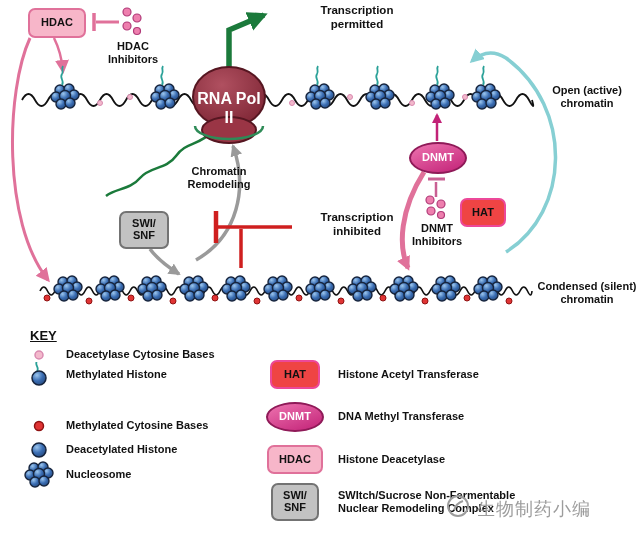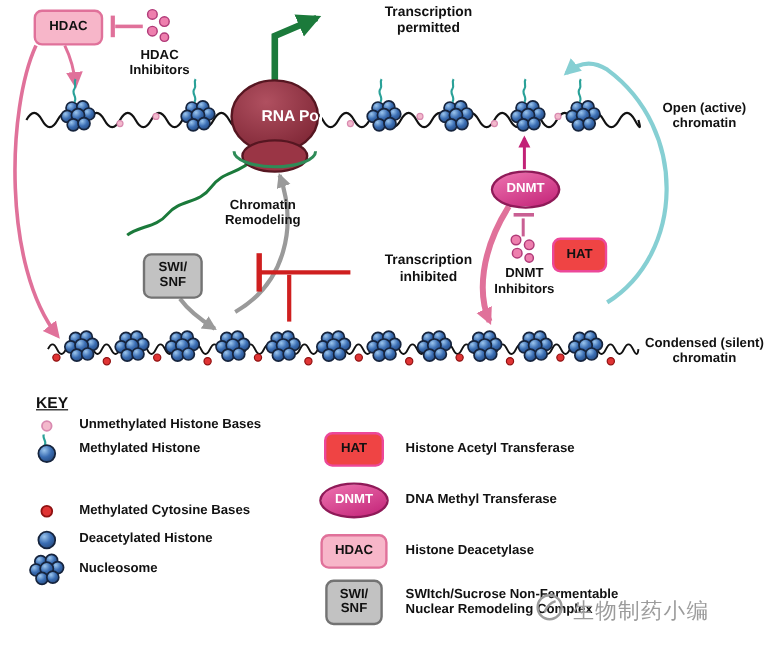--- a/index.html
+++ b/index.html
@@ -176,21 +176,21 @@
   </svg>
 
   <div class="abs pill pink-box" style="left:28px;top:8px;width:54px;height:26px;">HDAC</div>
 
   <div class="dlabel" style="left:100px;top:40px;width:66px;text-align:center;">HDAC
 Inhibitors</div>
 
   <div class="dlabel" style="left:297px;top:4px;width:120px;font-size:11.5px;">Transcription
 permitted</div>
 
-  <div class="dlabel" style="left:193px;top:89px;width:72px;text-align:center;color:#fff;font-size:13px;margin-left:20px;">RNA Pol II</div>
+  <div class="dlabel" style="left:193px;top:89px;width:72px;text-align:center;color:#fff;font-size:16px;">RNA Pol II</div>
 
   <div class="dlabel" style="left:537px;top:84px;width:100px;font-weight:600;">Open (active)
 chromatin</div>
 
   <div class="dlabel" style="left:176px;top:165px;width:86px;text-align:center;">Chromatin
 Remodeling</div>
 
   <div class="abs pill gray-box" style="left:119px;top:211px;width:46px;height:34px;">SWI/
 SNF</div>
 
@@ -208,21 +208,21 @@
 chromatin</div>
 
   <div class="key-title">KEY</div>
 
   <div class="key-row" style="top:344px">
     <span class="key-icon">
       <svg width="34" height="16">
           <circle cx="17" cy="8" r="4" fill="#f3b9cc" stroke="#d98ab0" stroke-width="1.5"></circle>
         </svg>
     </span>
-    <span class="key-label">Unmethylated Histone Bases</span>
+    <span class="key-label">Deacetylase Cytosine Bases</span>
   </div>
 
   <div class="key-row" style="top:364px">
     <span class="key-icon">
       <svg width="34" height="26">
         <g transform="translate(17,16)">
           <path d="M-2,-7 c3,-3 -3,-6 0,-10 c2,-3 -1,-4 1,-7" stroke="#2aa198" stroke-width="1.8" fill="none"></path>
           <circle r="7" fill="url(#nucG)" stroke="#16243d" stroke-width="1.5"></circle>
         </g>
       </svg>

